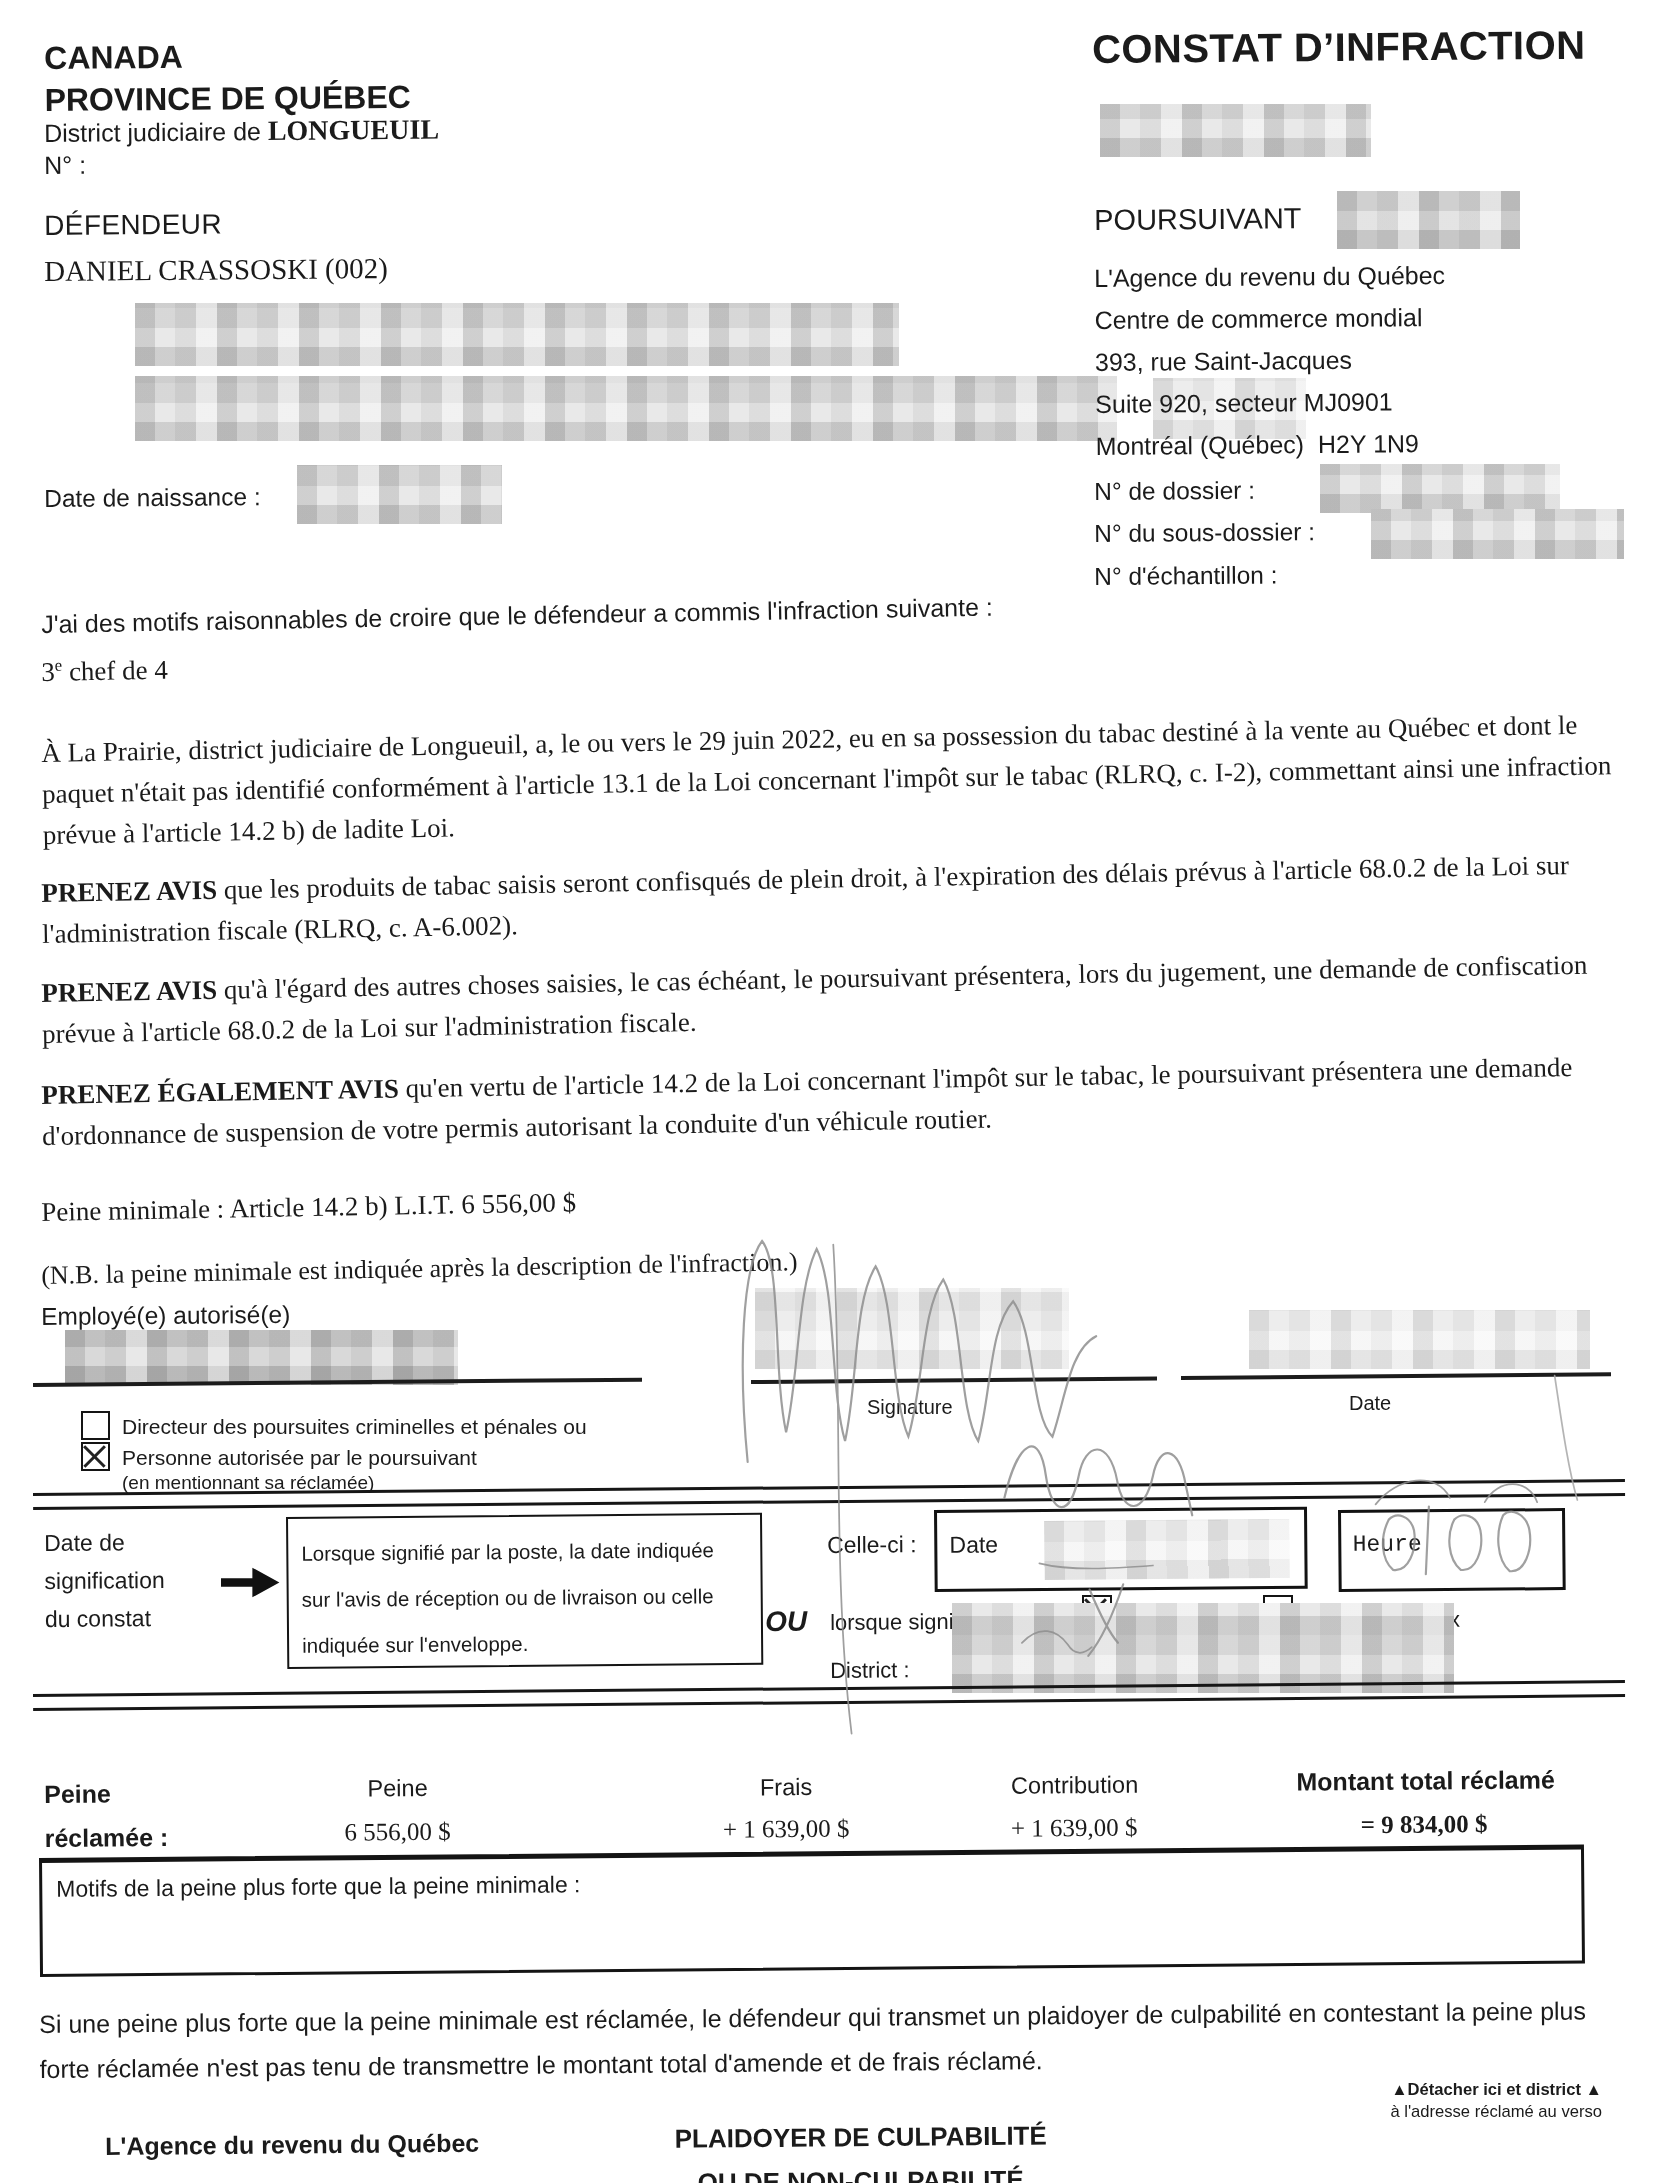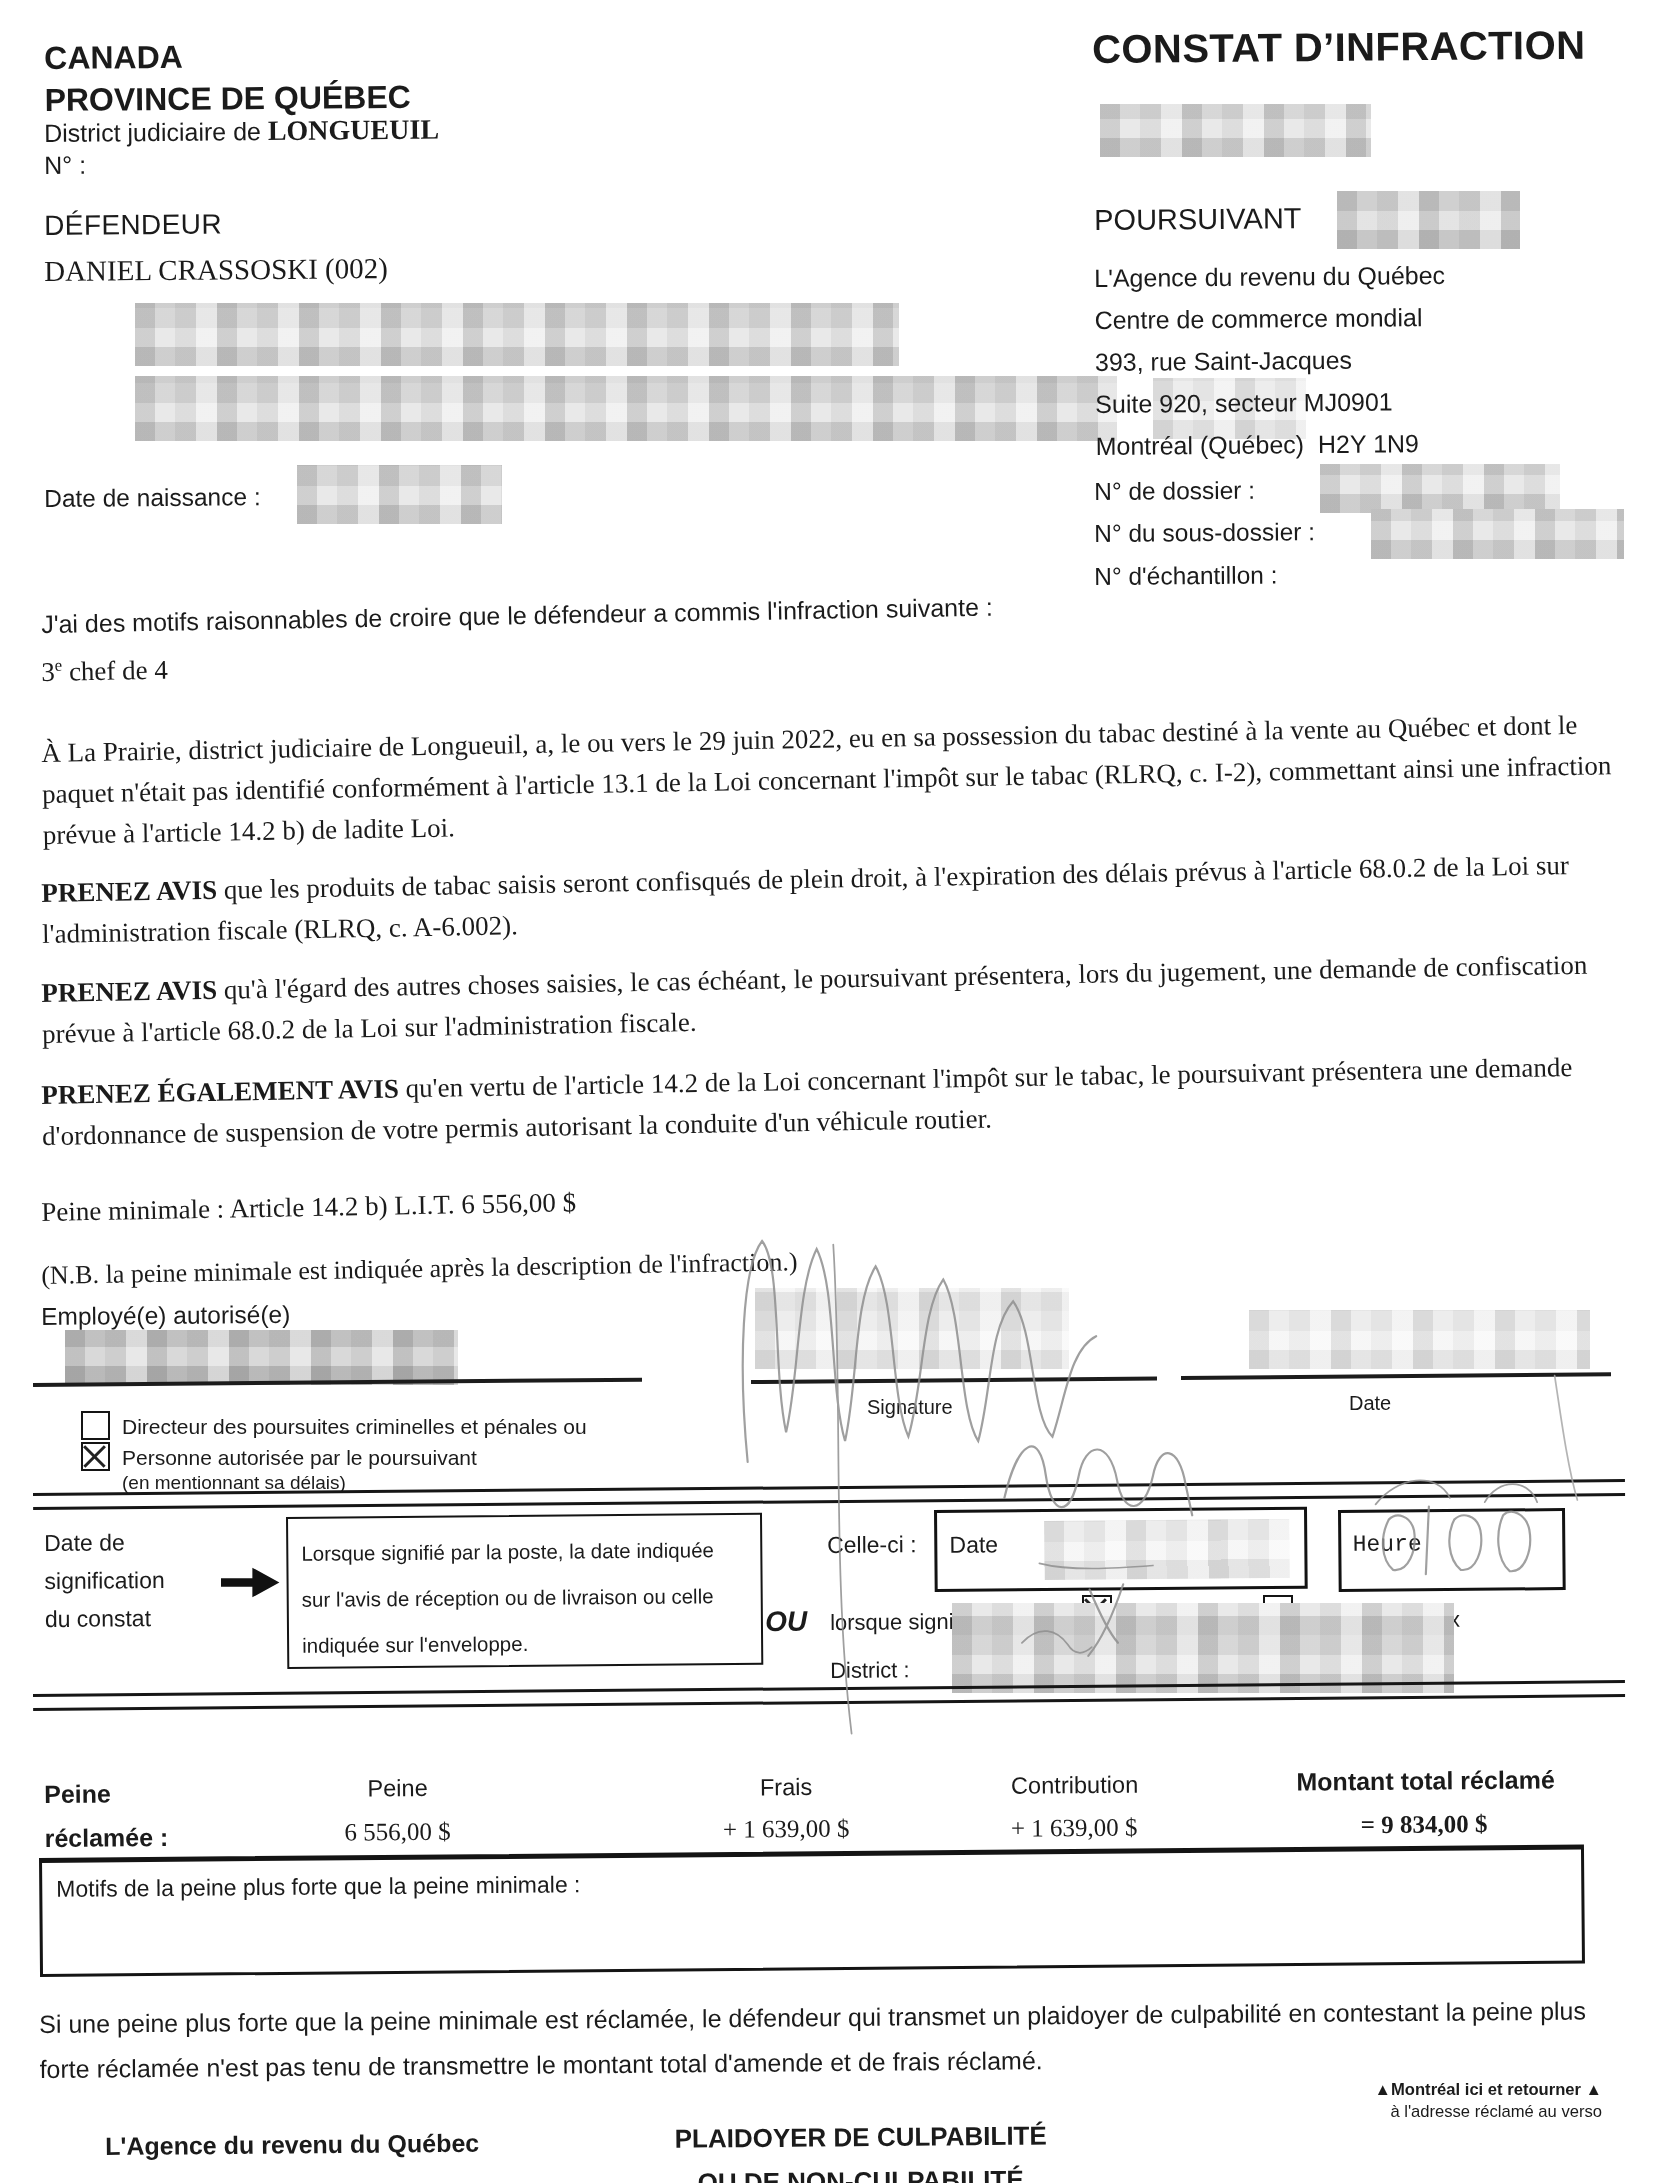--- a/index.html
+++ b/index.html
@@ -89,21 +89,21 @@
   <div class="a ln tilt2" style="left:33px;top:1383px;width:609px;"></div>
   <div class="a ln tilt2" style="left:751px;top:1380px;width:406px;"></div>
   <div class="a ln tilt2" style="left:1181px;top:1376px;width:430px;"></div>
   <div class="a" style="left:867px;top:1396px;font-size:20px;">Signature</div>
   <div class="a" style="left:1349px;top:1392px;font-size:20px;">Date</div>
 
   <span class="cb" style="left:81px;top:1411px;"></span>
   <div class="a" style="left:122px;top:1415px;font-size:21px;">Directeur des poursuites criminelles et pénales ou</div>
   <span class="cb x" style="left:81px;top:1442px;"></span>
   <div class="a" style="left:122px;top:1446px;font-size:21px;">Personne autorisée par le poursuivant</div>
-  <div class="a" style="left:122px;top:1472px;font-size:19px;">(en mentionnant sa délais)</div>
+  <div class="a" style="left:122px;top:1472px;font-size:19px;">(en mentionnant sa réclamée)</div>
 
   <div class="a dbl tilt2" style="left:33px;top:1493px;width:1592px;"></div>
 
   <div class="a tilt2" style="left:44px;top:1524px;font-size:23px;line-height:38px;">
     <div>Date de</div>
     <div>signification</div>
     <div>du constat</div>
   </div>
   <svg class="a" style="left:221px;top:1565px;" width="61" height="35" viewBox="0 0 140 80">
     <path d="M0,30 h72 v-24 l62,34 -62,34 v-24 h-72 z" fill="#111"></path>
@@ -147,21 +147,21 @@
   <div class="a ctr b tilt2" style="left:1253px;top:1768px;width:345px;font-size:25px;">Montant total réclamé</div>
   <div class="a ctr serif b tilt2" style="left:1258px;top:1812px;width:332px;font-size:25px;">= 9 834,00 $</div>
 
   <div class="a tilt2" style="left:39px;top:1858px;width:1539px;height:111px;border:3.1px solid #141414;border-top-width:5.7px;">
     <div style="padding:13px 14px;font-size:23px;">Motifs de la peine plus forte que la peine minimale :</div>
   </div>
 
   <div class="a tilt2" style="left:39px;top:2002px;width:1563px;font-size:25px;line-height:45px;">Si une peine plus forte que la peine minimale est réclamée, le défendeur qui transmet un plaidoyer de culpabilité en contestant la peine plus forte réclamée n'est pas tenu de transmettre le montant total d'amende et de frais réclamé.</div>
 
   <div class="a" style="left:1135px;top:2079px;width:467px;text-align:right;font-size:16.6px;line-height:22px;">
-    <div class="b">▲Montréal ici et retourner ▲</div>
+    <div class="b">▲Détacher ici et district ▲</div>
     <div>à l'adresse réclamé au verso</div>
   </div>
 
   <div class="a b tilt2" style="left:105px;top:2132px;font-size:25px;">L'Agence du revenu du Québec</div>
   <div class="a ctr" style="left:533px;top:2118px;width:655px;">
     <div class="b tilt2" style="font-size:26px;line-height:44px;">PLAIDOYER DE CULPABILITÉ</div>
     <div class="b tilt2" style="font-size:26px;line-height:44px;">OU DE NON-CULPABILITÉ</div>
 
   </div>
 

